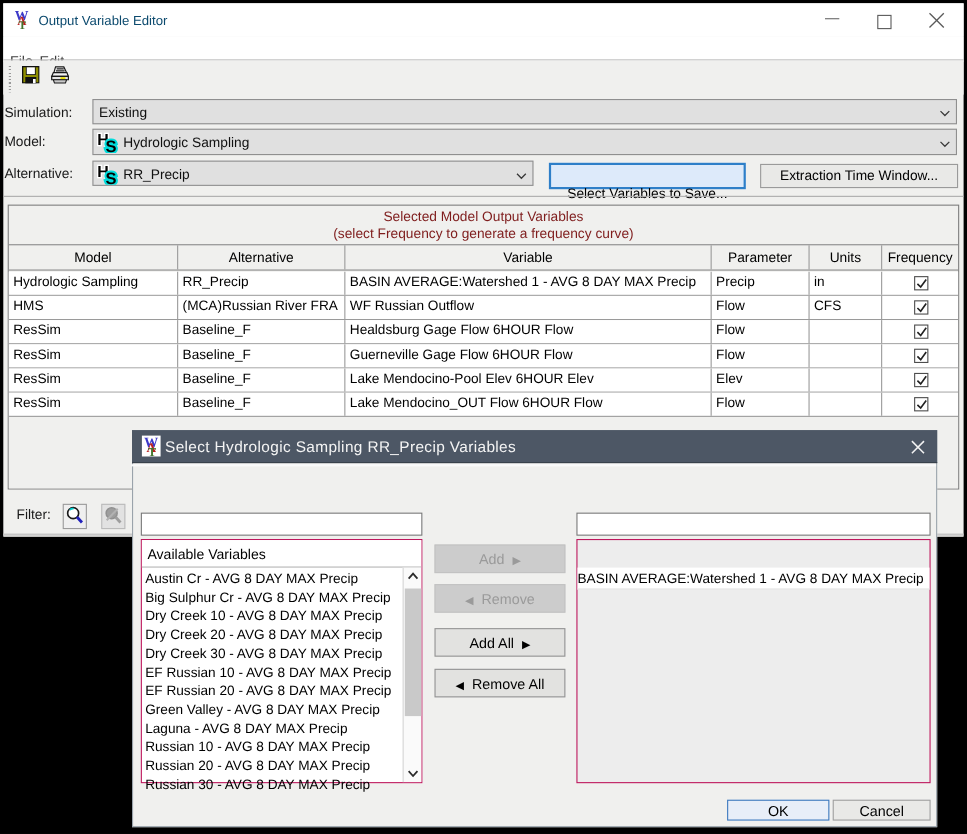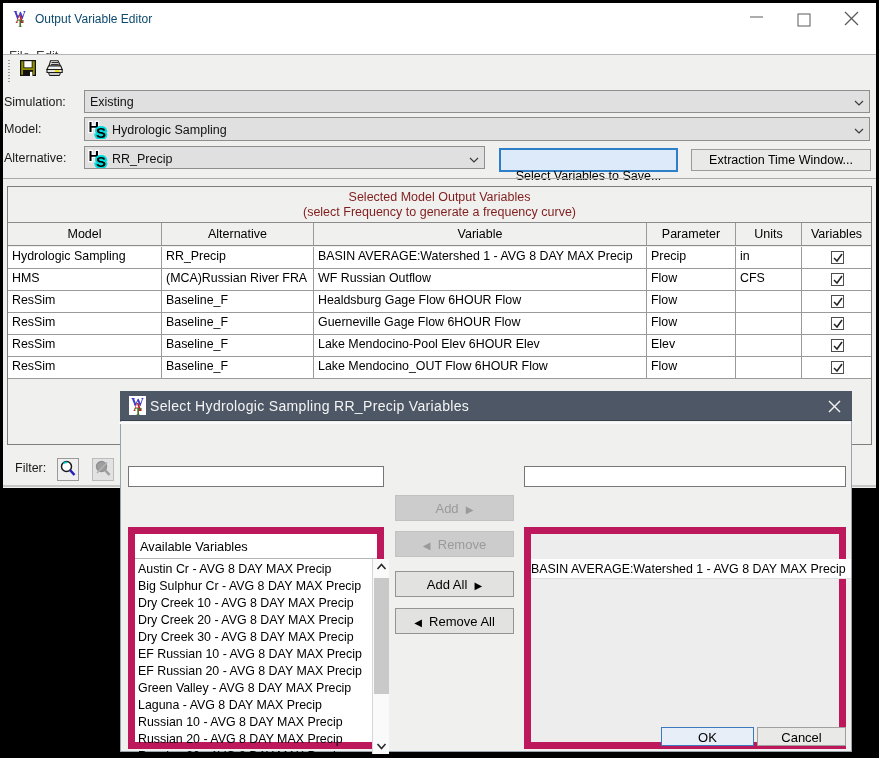--- a/index.html
+++ b/index.html
@@ -43,21 +43,21 @@
 .cbx { position:absolute; left:29px; top:4px; width:13px; height:13px; border:1px solid #4d4d4d; background:#fff; }
 
 
 .filterbtn { border:1px solid #9a9a9a; background:#efefef; }
 
 
 #dlg { left:120px; top:391px; width:732px; height:361px; background:#f0f0ee; border:1px solid #9aa3ab; }
 #dlgtitle { left:-1px; top:-1px; width:732px; height:30px; background:#4d5765; border-bottom:1px solid #39424c; }
 #dlgtitletext { left:30px; top:7px; font-size:14px; color:#f4f4f4; letter-spacing:0.33px; }
 .dfield { background:#fff; border:1px solid #767676; }
-.dlist { background:#fff; border:7px solid #be185d;margin-top:37px; }
+.dlist { background:#fff; border:1px solid #be185d; }
 .dlhdr { position:absolute; left:0; top:0; width:100%; height:25px; background:#fff; border-bottom:1px solid #b5b5b5; font-size:12.8px; color:#000; padding:5px 0 0 5px; }
 .ditem { position:absolute; font-size:12.4px; color:#000; white-space:nowrap; }
 .mbtn { position:absolute; left:274px; width:119px; height:26px; font-size:13px; text-align:center; padding-top:5px; }
 .mbtn.dis { background:#cccccc; color:#9a9a9a; border:1px solid #c2c2c2; }
 .mbtn.en { background:#e2e2e0; color:#000; border:1px solid #949494; }
 </style>
 </head>
 <body>
 <div id="canvas">
 
@@ -142,21 +142,21 @@
 
     <div id="tbl" class="abs">
       <div class="titleline" style="top:3px">Selected Model Output Variables</div>
       <div class="titleline" style="top:18px">(select Frequency to generate a frequency curve)</div>
       <div class="hdrrow">
         <div class="hcell" style="left:154px;width:152px">Alternative</div>
         <div class="hcell" style="left:0;width:154px">Model</div>
         <div class="hcell" style="left:306px;width:333px">Variable</div>
         <div class="hcell" style="left:639px;width:89px">Parameter</div>
         <div class="hcell" style="left:728px;width:66px">Units</div>
-        <div class="hcell" style="left:794px;width:69px;border-right:none">Variables</div>
+        <div class="hcell" style="left:794px;width:69px;border-right:none">Frequency</div>
       </div>
 
       <div id="tblempty"></div>
     <div class="drow" style="top: 60px;">
           <div class="dcell" style="left:0px;width:154px">Hydrologic Sampling</div>
           <div class="dcell" style="left:154px;width:152px">RR_Precip</div>
           <div class="dcell" style="left:306px;width:333px">BASIN AVERAGE:Watershed 1 - AVG 8 DAY MAX Precip</div>
           <div class="dcell" style="left:639px;width:89px">Precip</div>
           <div class="dcell" style="left:728px;width:66px">in</div>
           <div class="dcell" style="left:794px;width:69px;border-right:none">

